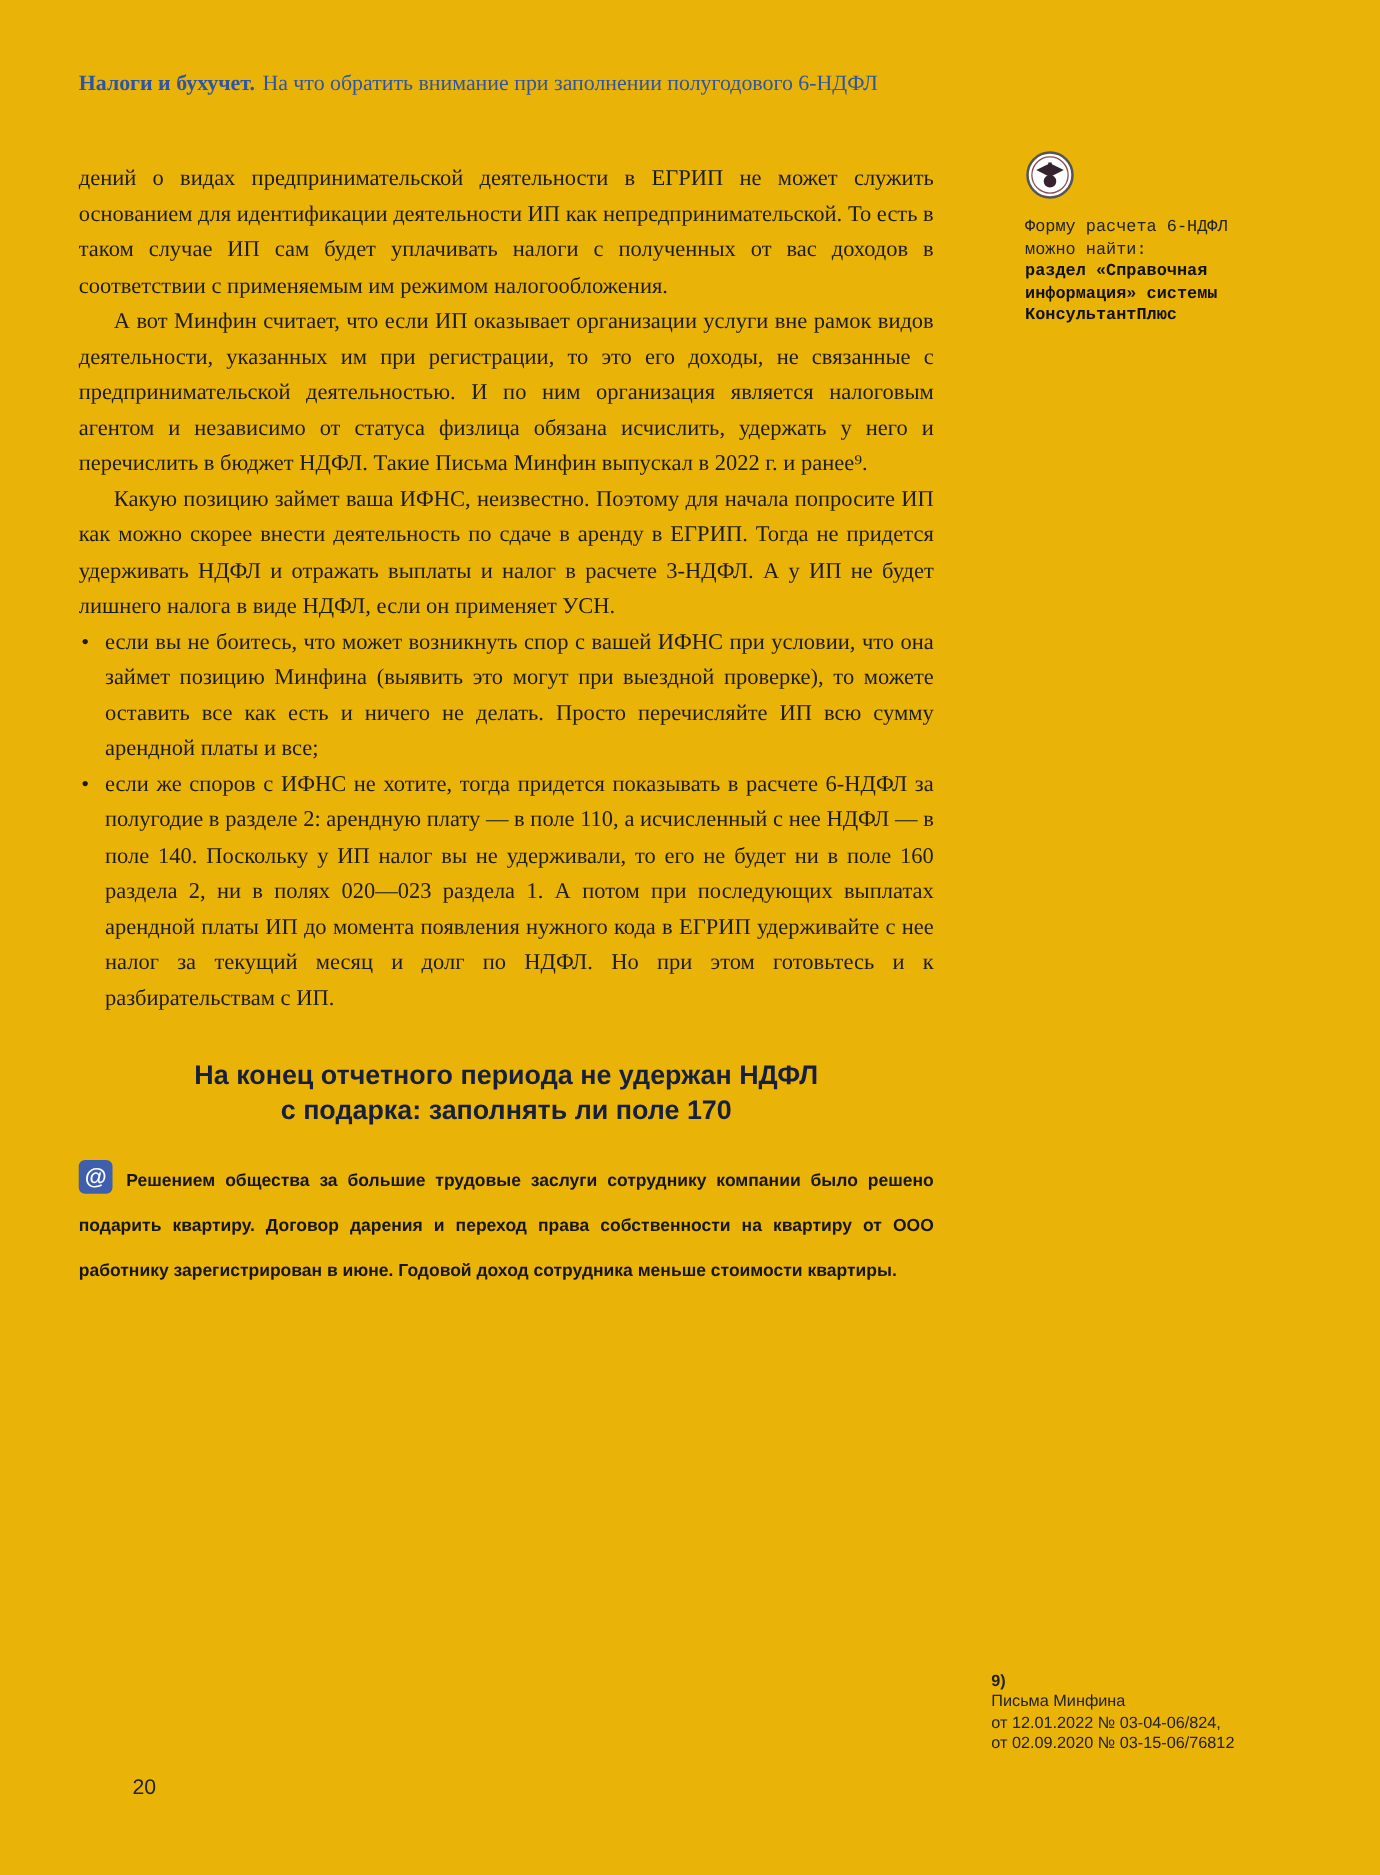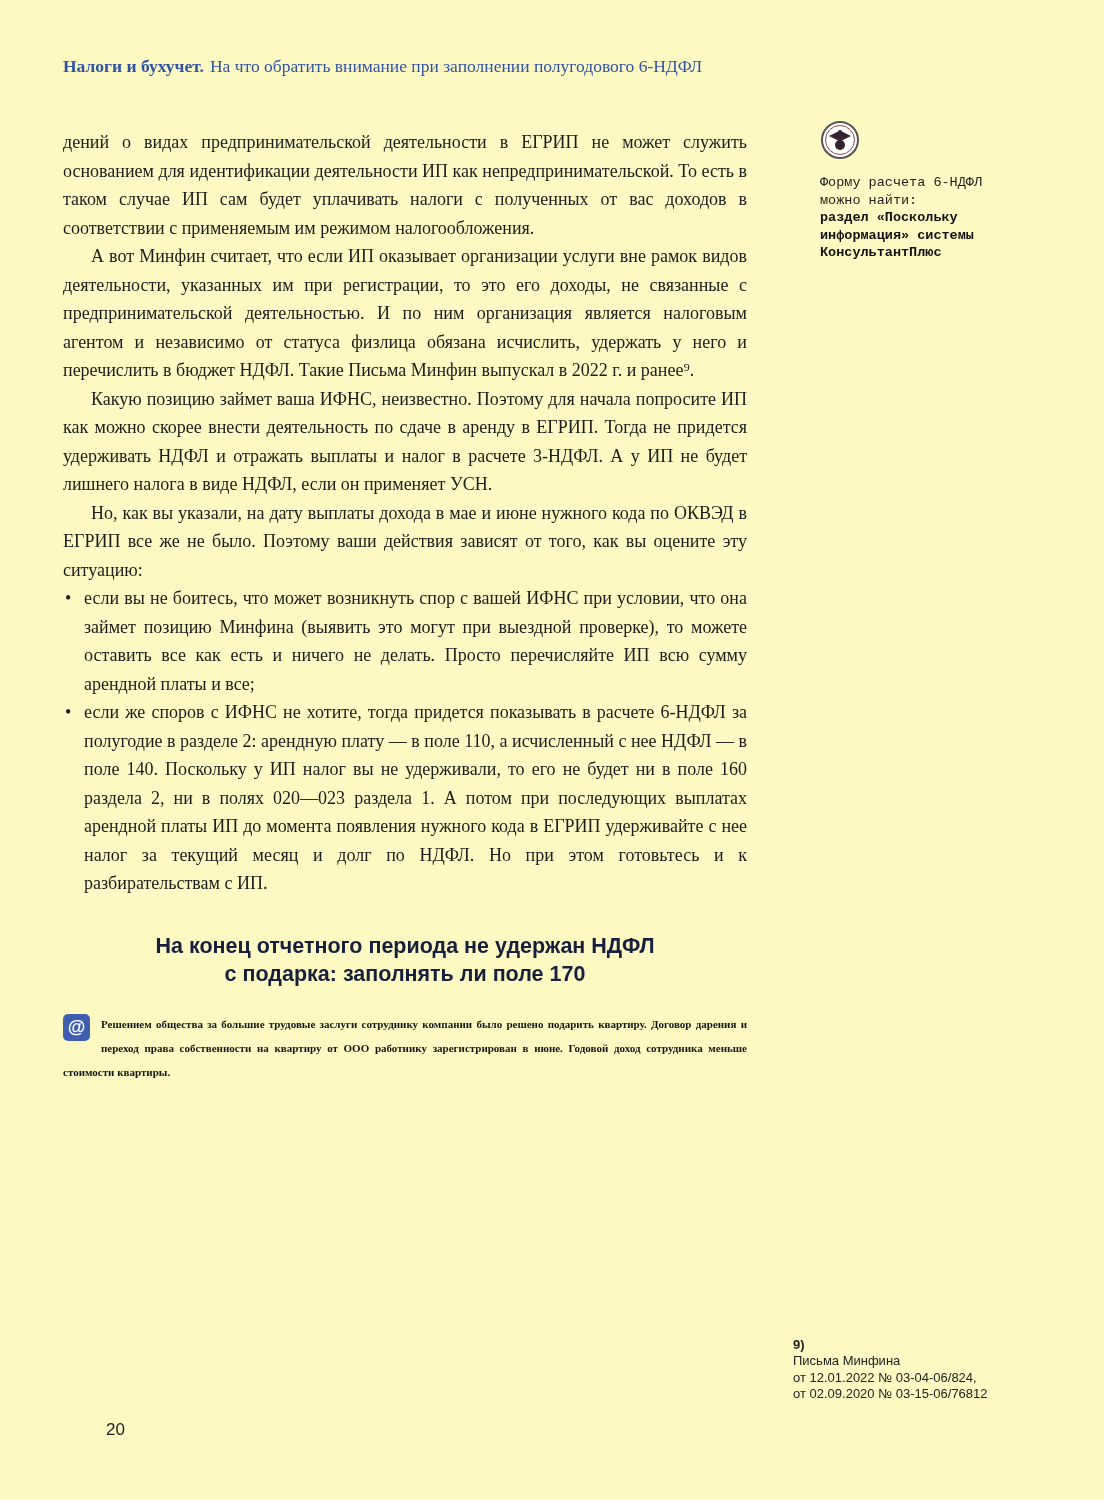--- a/index.html
+++ b/index.html
@@ -1,21 +1,21 @@
 <!DOCTYPE html>
 <html lang="ru"><head>
 <meta charset="utf-8">
 <style>
   * { margin: 0; padding: 0; box-sizing: border-box; }
   html, body { background: #ffffff; }
   .page {
     position: relative;
     width: 1104px;
     height: 1500px;
-    background: #fef9c3;
+    background: #eab308;
     margin: 0 auto;
     font-family: "Liberation Serif", serif;
     color: #1c1c1c;
     overflow: hidden;
   }
 
   
   .pagehead {
     position: absolute;
     left: 63px; top: 56px;
@@ -69,24 +69,24 @@
     color: #ffffff;
     border-radius: 5px;
     text-align: center;
     font-family: "Liberation Sans", sans-serif;
     font-size: 18px;
     font-weight: bold;
     line-height: 27px;
     margin: 2px 11px 2px 0;
   }
   .qtext {
-    font-family: Liberation Serif, serif;
+    font-family: Liberation Sans, sans-serif;
     font-weight: bold;
-    font-size: 11px;
-    line-height: 24px;
+    font-size: 14px;
+    line-height: 36px;
     color: #161616;
   }
   .qtext.indent { text-indent: 28px; }
 
   
   .sidebar {
     position: absolute;
     left: 820px; top: 120px;
     width: 205px;
     font-family: Liberation Mono, monospace;
@@ -125,21 +125,20 @@
 <div class="page">
 
   <header class="pagehead">
     <span class="rubric">Налоги и бухучет.</span><span class="headtitle">На что обратить внимание при заполнении полугодового 6-НДФЛ</span>
   </header>
 
   <main class="content">
     <p>дений о видах предпринимательской деятельности в ЕГРИП не может служить основанием для идентификации деятельности ИП как непредпринимательской. То есть в таком случае ИП сам будет уплачивать налоги с полученных от вас доходов в соответствии с применяемым им режимом налогообложения.</p>
     <p class="indent">А вот Минфин считает, что если ИП оказывает организации услуги вне рамок видов деятельности, указанных им при регистрации, то это его доходы, не связанные с предпринимательской деятельностью. И по ним организация является налоговым агентом и независимо от статуса физлица обязана исчислить, удержать у него и перечислить в бюджет НДФЛ. Такие Письма Минфин выпускал в 2022 г. и ранее⁹.</p>
     <p class="indent">Какую позицию займет ваша ИФНС, неизвестно. Поэтому для начала попросите ИП как можно скорее внести деятельность по сдаче в аренду в ЕГРИП. Тогда не придется удерживать НДФЛ и отражать выплаты и налог в расчете 3-НДФЛ. А у ИП не будет лишнего налога в виде НДФЛ, если он применяет УСН.</p>
-    <p class="indent">Но, как вы указали, на дату выплаты дохода в мае и июне нужного кода по ОКВЭД в ЕГРИП все же не было. Поэтому ваши действия зависят от того, как вы оцените эту ситуацию:</p>
 
     <ul class="bullets">
       <li>если вы не боитесь, что может возникнуть спор с вашей ИФНС при условии, что она займет позицию Минфина (выявить это могут при выездной проверке), то можете оставить все как есть и ничего не делать. Просто перечисляйте ИП всю сумму арендной платы и все;</li>
       <li>если же споров с ИФНС не хотите, тогда придется показывать в расчете 6-НДФЛ за полугодие в разделе 2: арендную плату — в поле 110, а исчисленный с нее НДФЛ — в поле 140. Поскольку у ИП налог вы не удерживали, то его не будет ни в поле 160 раздела 2, ни в полях 020—023 раздела 1. А потом при последующих выплатах арендной платы ИП до момента появления нужного кода в ЕГРИП удерживайте с нее налог за текущий месяц и долг по НДФЛ. Но при этом готовьтесь и к разбирательствам с ИП.</li>
     </ul>
 
     <h2 class="section">На конец отчетного периода не удержан НДФЛ
 с подарка: заполнять ли поле 170</h2>
 
     <div class="qblock">
@@ -154,21 +153,21 @@
       <svg viewBox="0 0 40 40" width="40" height="40" aria-hidden="true">
         <circle cx="20" cy="20" r="18" fill="#ffffff" stroke="#555555" stroke-width="2"></circle>
         <circle cx="20" cy="20" r="14.5" fill="none" stroke="#8a4a52" stroke-width="1"></circle>
         <polygon points="9,16 20,10.5 31,16 20,21.5" fill="#35222e"></polygon>
         <rect x="18.6" y="10" width="2.8" height="3" fill="#35222e"></rect>
         <circle cx="20" cy="25" r="5" fill="#35222e"></circle>
       </svg>
     </div>
     <p class="side-note">
       <span class="side-regular">Форму расчета 6-НДФЛ можно найти:</span>
-      <strong class="side-bold">раздел «Поскольку информация» системы КонсультантПлюс</strong>
+      <strong class="side-bold">раздел «Справочная информация» системы КонсультантПлюс</strong>
     </p>
   </aside>
 
   <div class="footnote">
     <span class="fn-marker">9)</span>
     <span class="fn-text">Письма Минфина
 от 12.01.2022 № 03-04-06/824,
 от 02.09.2020 № 03-15-06/76812</span>
   </div>
 

